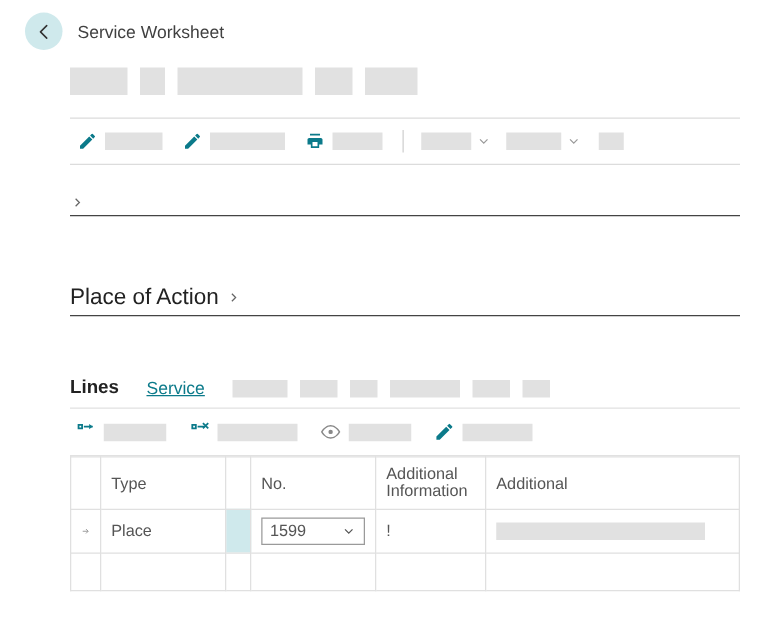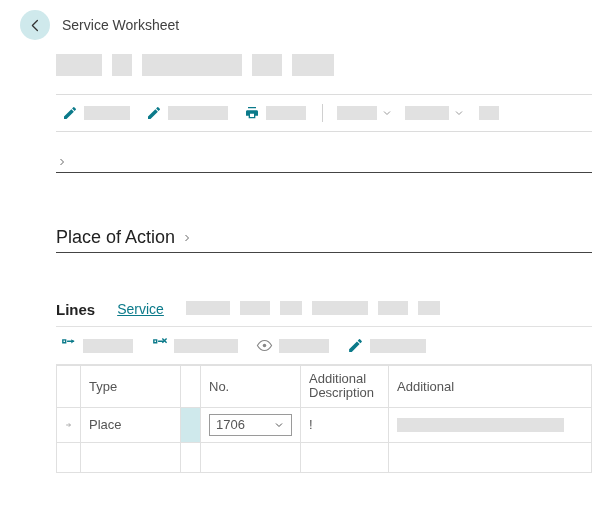--- a/index.html
+++ b/index.html
@@ -38,21 +38,21 @@
 
   .sect-head {
     display:flex; align-items:center; gap:6px;
     font-size: 18px; color:#222; margin: 24px 0 2px 36px;
     padding-bottom: 2px;
     cursor:pointer;
   }
   .sect-line { border-bottom:1px solid #444; margin-left:36px; }
   .sect-head .chev2 { width:12px; height:12px; color:#666; }
 
-  .tabs { display:flex; align-items:flex-start; gap:22px; margin: 26px 0 6px 36px; }
+  .tabs { display:flex; align-items:flex-end; gap:22px; margin: 26px 0 6px 36px; }
   .tab-static { font-size:15px; font-weight:600; color:#222; }
   .tab-active {
     font-size:14px; color:#0b7a8a; text-decoration:underline; cursor:pointer;
   }
   .tab-masks { display:flex; gap:10px; align-items:center; }
 
   .subtoolbar {
     display:flex; align-items:center; gap:10px;
     margin: 8px 0 0 36px;
     padding: 8px 0; border-top:1px solid #e1e1e1; border-bottom:1px solid #e1e1e1;
@@ -211,39 +211,39 @@
       <col class="c5">
   </colgroup>
   <thead>
     <tr>
       <th></th>
       <th>Type</th>
       <th></th>
       <th>No.</th>
       <th class="twoline">
         <span>Additional</span><br>
-        <span>Description</span>
+        <span>Information</span>
       </th>
       <th>Additional</th>
     </tr>
   </thead>
   <tbody>
     <tr>
       <td>
         <div class="row-arrow">
           <svg width="12" height="12" viewBox="0 0 24 24">
               <path d="M4 12h14M13 6l6 6-6 6" stroke="#777" stroke-width="2" fill="none"></path>
             </svg>
         </div>
       </td>
       <td>Place</td>
       <td class="cell-highlight"></td>
       <td class="nopad">
         <div class="no-cell">
-          <span>1706</span>
+          <span>1599</span>
           <svg class="chev" viewBox="0 0 24 24">
               <path d="M6 9l6 6 6-6" stroke="#555" stroke-width="2" fill="none"></path>
             </svg>
         </div>
       </td>
       <td class="warn">!</td>
       <td>
         <div class="desc-mask"></div>
       </td>
     </tr>

